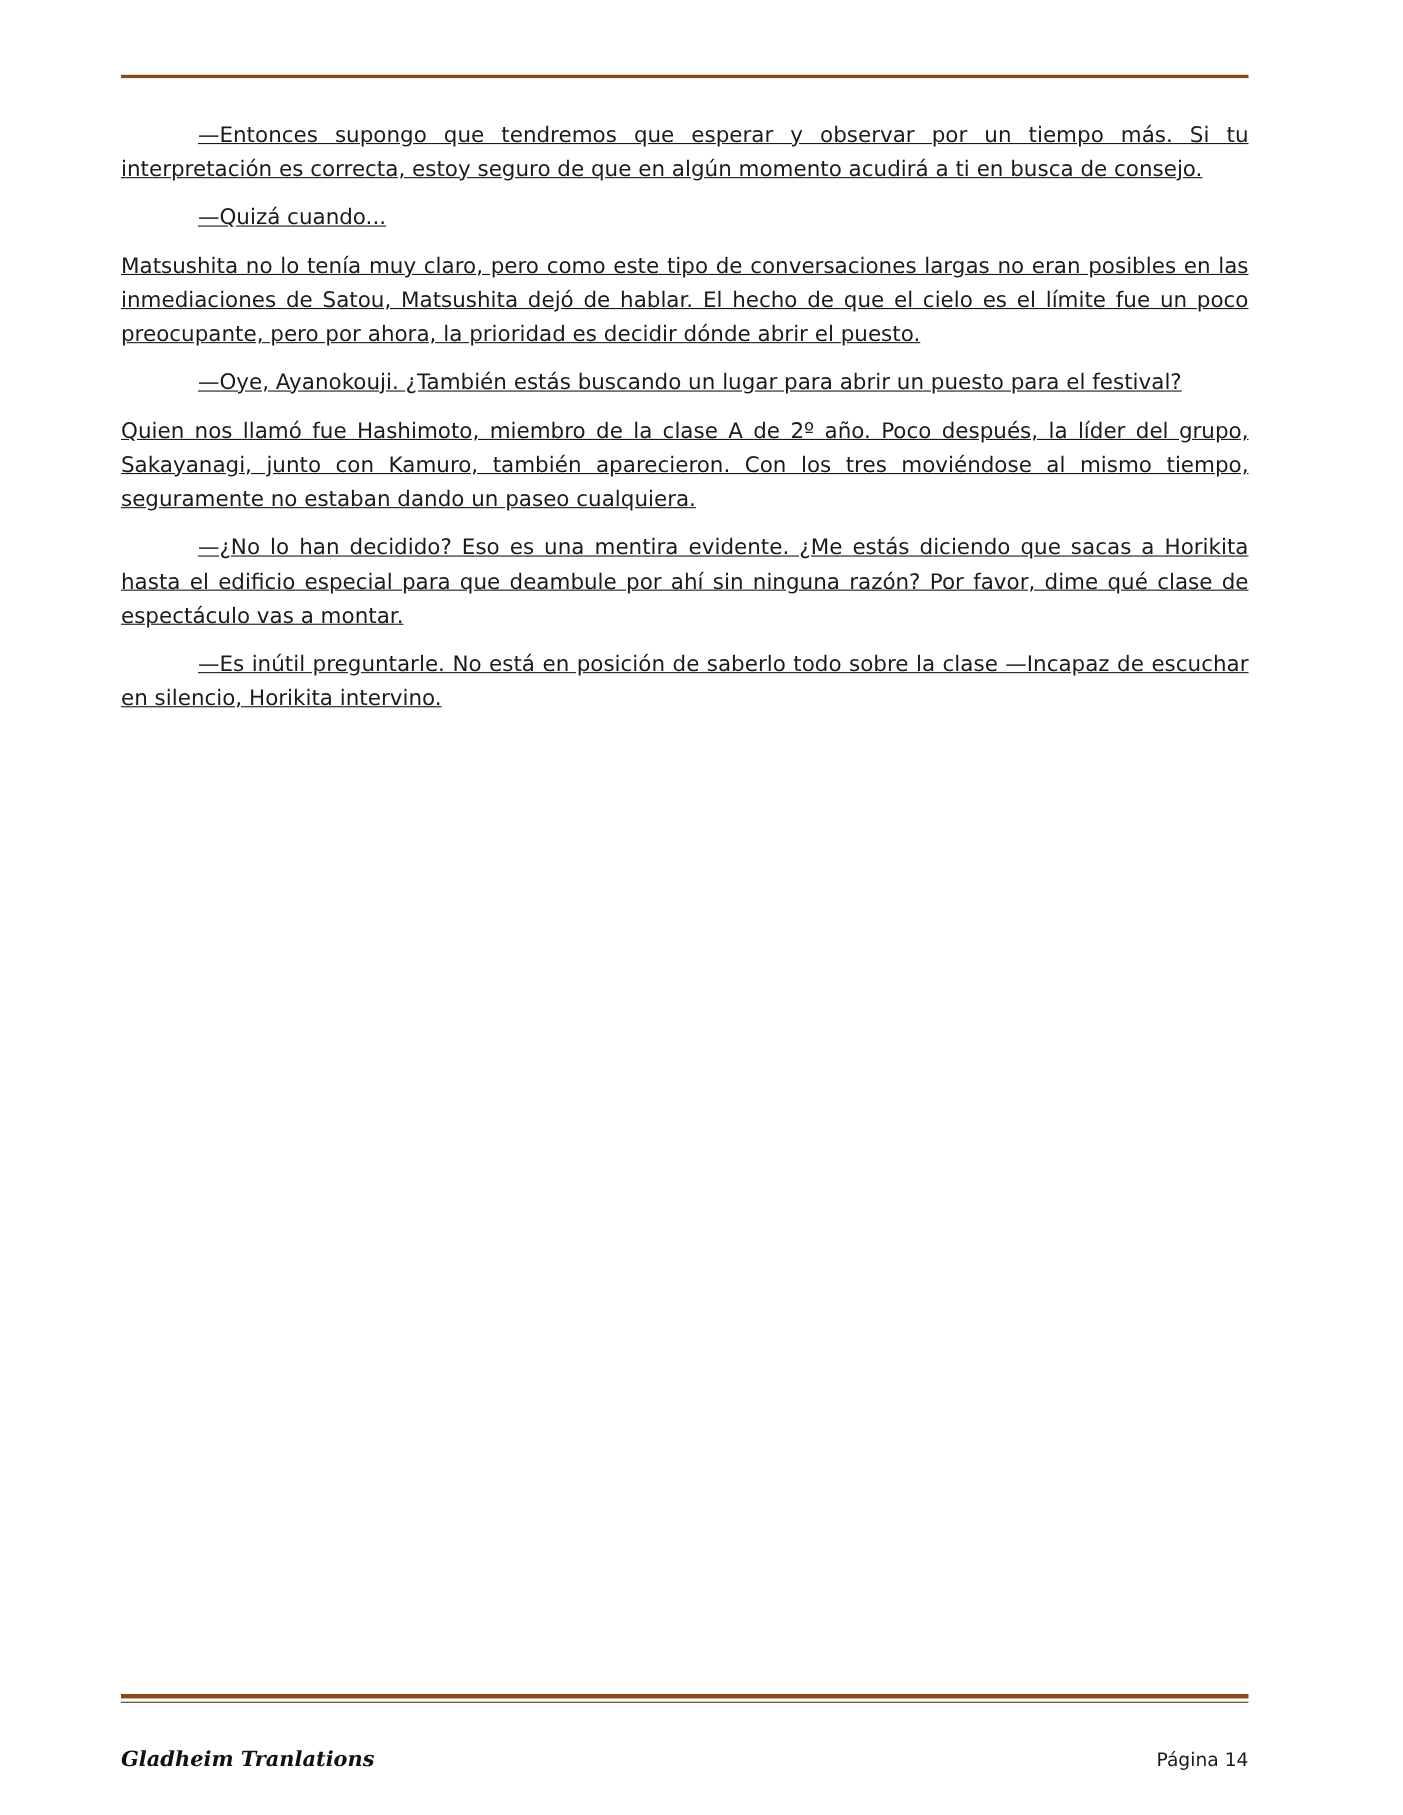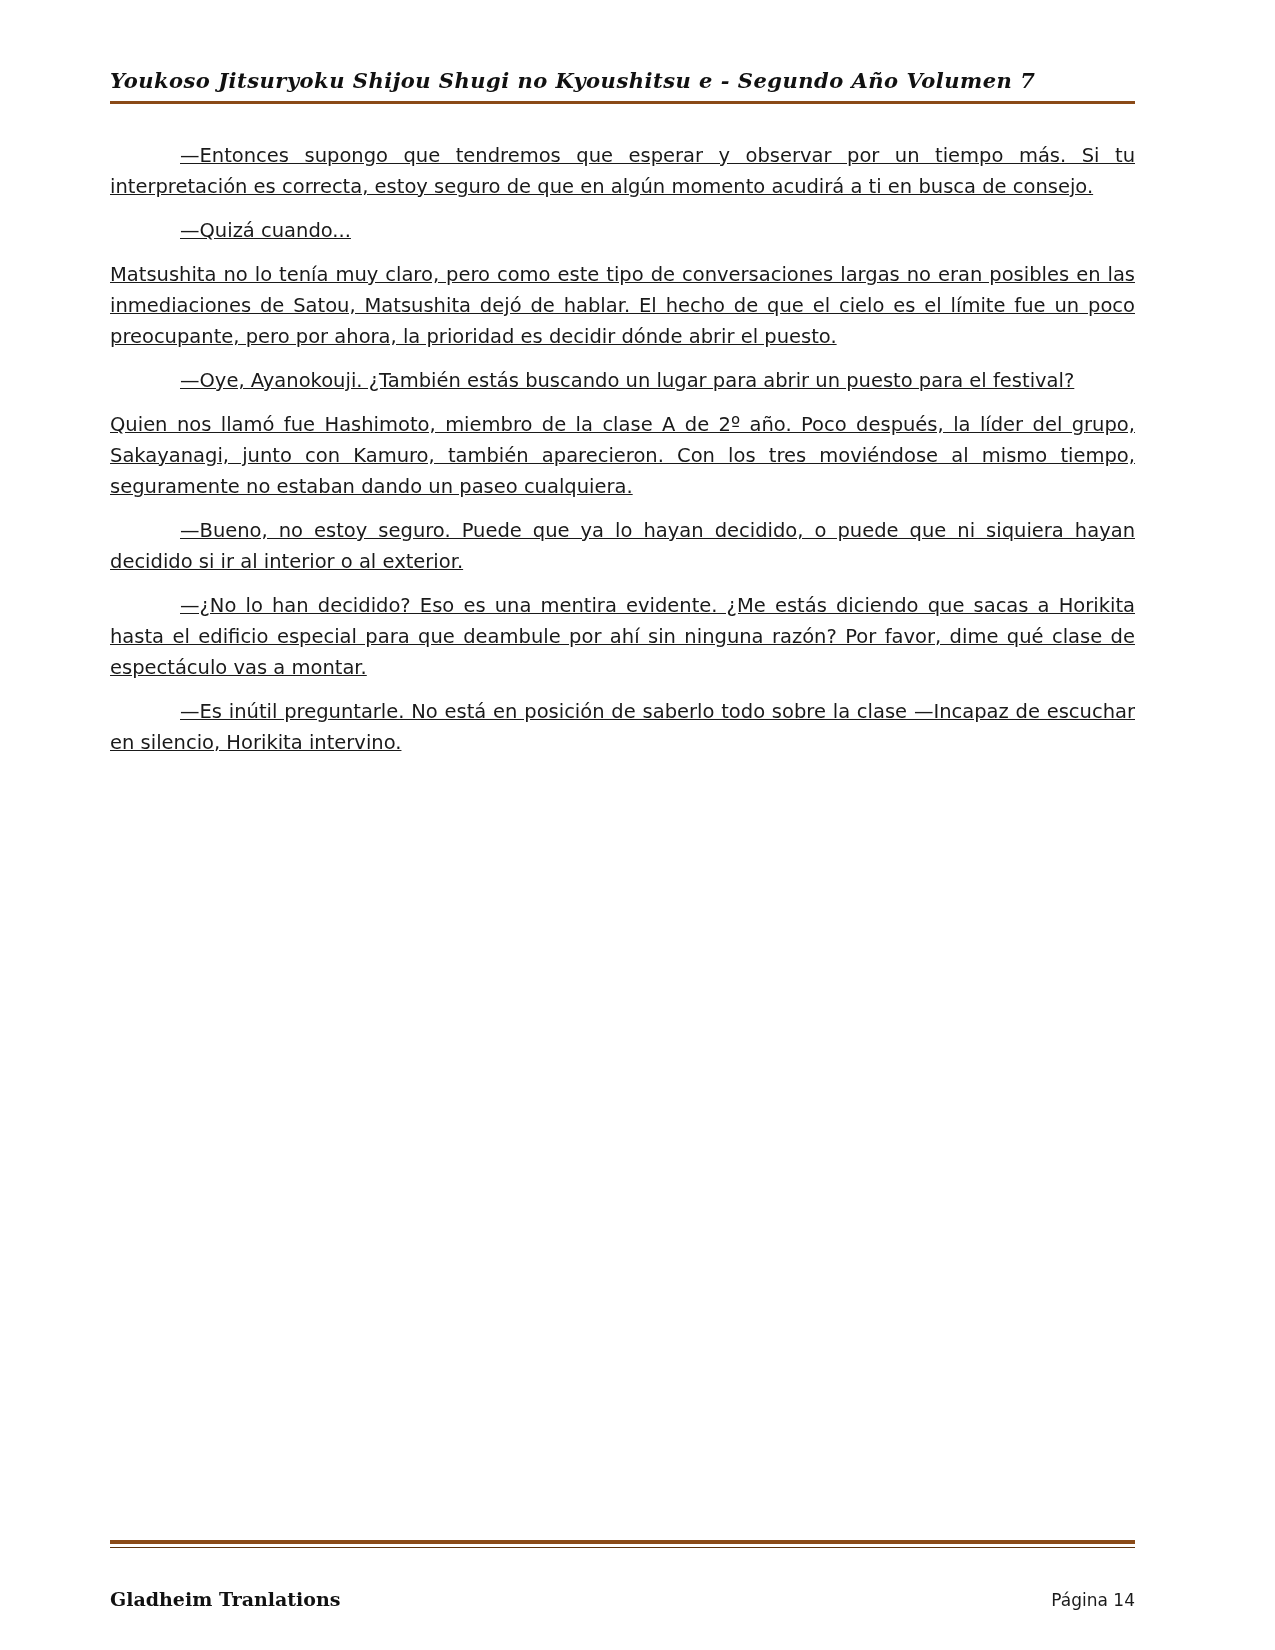--- a/index.html
+++ b/index.html
@@ -71,49 +71,48 @@
     margin-bottom: 10px;
   }
   .footer-row {
     display: flex;
     justify-content: space-between;
     align-items: baseline;
   }
   .footer-left {
     font-family: "DejaVu Serif", "Liberation Serif", serif;
     font-weight: bold;
+    font-style: italic;
     font-size: 19px;
     color: #111111;
   }
   .footer-right {
     font-family: "DejaVu Sans", "Liberation Sans", sans-serif;
     font-size: 17px;
     color: #1a1a1a;
     margin-top: 32px;
   }
 </style>
 </head>
 <body>
 
 <div class="page">
 
   <div class="content">
 
     <div class="header">
-      <div class="header-title">Youkoso Jitsuryoku Shijou Shugi no Kyoushitsu e - Segundo Año Volumen 7</div>
       <div class="header-rule"></div>
     </div>
 
     <div class="body-paragraphs">
         <p class="para indent">—Entonces supongo que tendremos que esperar y observar por un tiempo más. Si tu interpretación es correcta, estoy seguro de que en algún momento acudirá a ti en busca de consejo.</p>
         <p class="para indent">—Quizá cuando...</p>
         <p class="para">Matsushita no lo tenía muy claro, pero como este tipo de conversaciones largas no eran posibles en las inmediaciones de Satou, Matsushita dejó de hablar. El hecho de que el cielo es el límite fue un poco preocupante, pero por ahora, la prioridad es decidir dónde abrir el puesto.</p>
         <p class="para indent">—Oye, Ayanokouji. ¿También estás buscando un lugar para abrir un puesto para el festival?</p>
         <p class="para">Quien nos llamó fue Hashimoto, miembro de la clase A de 2º año. Poco después, la líder del grupo, Sakayanagi, junto con Kamuro, también aparecieron. Con los tres moviéndose al mismo tiempo, seguramente no estaban dando un paseo cualquiera.</p>
-        <p class="para indent">—Bueno, no estoy seguro. Puede que ya lo hayan decidido, o puede que ni siquiera hayan decidido si ir al interior o al exterior.</p>
         <p class="para indent">—¿No lo han decidido? Eso es una mentira evidente. ¿Me estás diciendo que sacas a Horikita hasta el edificio especial para que deambule por ahí sin ninguna razón? Por favor, dime qué clase de espectáculo vas a montar.</p>
         <p class="para indent">—Es inútil preguntarle. No está en posición de saberlo todo sobre la clase —Incapaz de escuchar en silencio, Horikita intervino.</p>
       </div>
 
   </div>
 
   <div class="footer">
     <div class="footer-rule"></div>
     <div class="footer-row">
       <span class="footer-left">Gladheim Tranlations</span>

